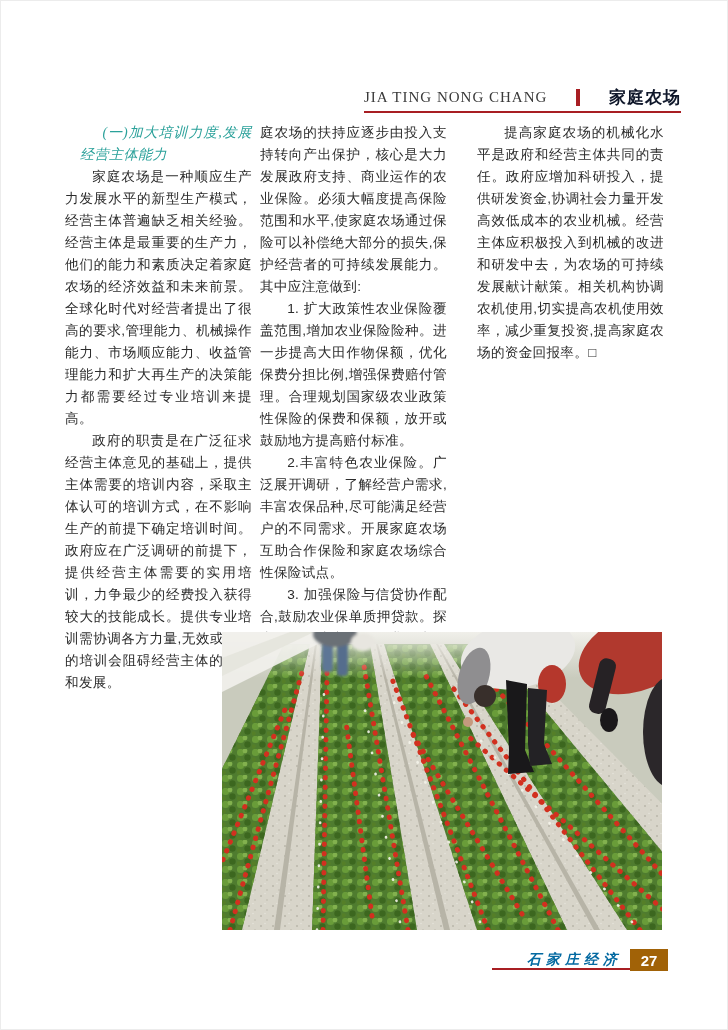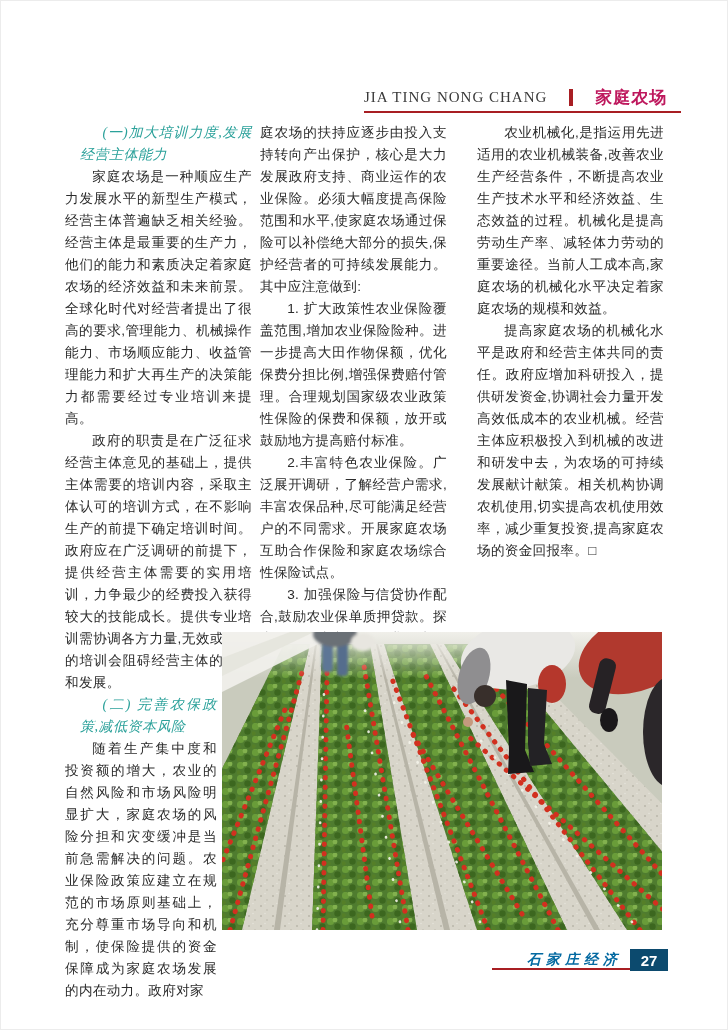--- a/index.html
+++ b/index.html
@@ -3,24 +3,24 @@
 <meta charset="utf-8">
 <style>
   html,body{margin:0;padding:0;}
   body{
     width:728px;height:1030px;position:relative;background:#ffffff;
     font-family:"Liberation Sans", sans-serif;color:#2b2b2b;overflow:hidden;
     box-shadow:inset 0 0 0 1px #ececec;
   }
   
   .header{position:absolute;top:86px;left:364px;width:317px;}
-  .header-row{display:flex;align-items:center;justify-content:flex-start;gap:22px;height:22px;}
+  .header-row{display:flex;align-items:center;justify-content:space-between;gap:22px;height:22px;}
   .pinyin{font-family:"Liberation Serif", serif;font-size:15px;color:#3a3a3a;letter-spacing:1px;white-space:nowrap;}
   .red-bar{width:4px;height:17px;background:#a81e23;}
-  .section-title{font-size:17px;font-weight:bold;color:#be185d;letter-spacing:1px;white-space:nowrap;}
+  .section-title{font-size:17px;font-weight:bold;color:#0f172a;letter-spacing:1px;white-space:nowrap;}
   .header-rule{margin-top:3px;height:2px;background:#a81e23;}
   
   .col{position:absolute;top:122px;font-size:13.6px;line-height:22px;text-align:justify;letter-spacing:0.3px;}
   .col p{margin:0;text-indent:2em;}
   .col p.cont{text-indent:0;}
   .col .heading{
     color:#2ba19a;font-family:"Liberation Serif", serif;font-style:italic;
     font-size:14px;font-weight:500;text-indent:1.6em;letter-spacing:0.5px;margin-left:15px;
   }
   #col1{left:65px;width:187px;}
@@ -31,55 +31,50 @@
   .photo{position:absolute;left:222px;top:632px;width:440px;height:298px;overflow:hidden;}
   .photo svg{display:block;}
   
   .footer{position:absolute;left:492px;top:948px;width:176px;height:28px;}
   .footer-rule{position:absolute;left:0;top:20px;width:140px;height:2px;background:#a81e23;}
   .journal-name{
     position:absolute;right:46px;top:3px;color:#0369a1;font-style:italic;font-weight:bold;
     font-size:14px;letter-spacing:5px;white-space:nowrap;font-family:"Liberation Serif", serif;
   }
   .page-badge{
-    position:absolute;right:0;top:1px;width:38px;height:22px;background:#0c4a6e;color:#ffffff;
+    position:absolute;right:0;top:1px;width:38px;height:22px;background:#a16207;color:#ffffff;
     font-size:15px;font-weight:bold;display:flex;align-items:center;justify-content:center;
   }
 </style>
 </head>
 <body>
 
 <div class="header">
   <div class="header-row">
     <span class="pinyin">JIA TING NONG CHANG</span>
     <span class="red-bar"></span>
     <span class="section-title">家庭农场</span>
   </div>
   <div class="header-rule"></div>
 </div>
 
 <div class="col" id="col1">
   <p class="heading">(一)加大培训力度,发展经营主体能力</p>
   <p>家庭农场是一种顺应生产力发展水平的新型生产模式，经营主体普遍缺乏相关经验。经营主体是最重要的生产力，他们的能力和素质决定着家庭农场的经济效益和未来前景。全球化时代对经营者提出了很高的要求,管理能力、机械操作能力、市场顺应能力、收益管理能力和扩大再生产的决策能力都需要经过专业培训来提高。</p>
   <p>政府的职责是在广泛征求经营主体意见的基础上，提供主体需要的培训内容，采取主体认可的培训方式，在不影响生产的前提下确定培训时间。政府应在广泛调研的前提下，提供经营主体需要的实用培训，力争最少的经费投入获得较大的技能成长。提供专业培训需协调各方力量,无效或低效的培训会阻碍经营主体的成长和发展。</p>
-  <div class="narrow">
-    <p class="heading">(二) 完善农保政策,减低资本风险</p>
-    <p>随着生产集中度和投资额的增大，农业的自然风险和市场风险明显扩大，家庭农场的风险分担和灾变缓冲是当前急需解决的问题。农业保险政策应建立在规范的市场原则基础上，充分尊重市场导向和机制，使保险提供的资金保障成为家庭农场发展的内在动力。政府对家</p>
-  </div>
 </div>
 
 <div class="col" id="col2">
   <p class="cont">庭农场的扶持应逐步由投入支持转向产出保护，核心是大力发展政府支持、商业运作的农业保险。必须大幅度提高保险范围和水平,使家庭农场通过保险可以补偿绝大部分的损失,保护经营者的可持续发展能力。其中应注意做到:</p>
   <p>1. 扩大政策性农业保险覆盖范围,增加农业保险险种。进一步提高大田作物保额，优化保费分担比例,增强保费赔付管理。合理规划国家级农业政策性保险的保费和保额，放开或鼓励地方提高赔付标准。</p>
   <p>2.丰富特色农业保险。广泛展开调研，了解经营户需求,丰富农保品种,尽可能满足经营户的不同需求。开展家庭农场互助合作保险和家庭农场综合性保险试点。</p>
   <p>3. 加强保险与信贷协作配合,鼓励农业保单质押贷款。探索开发政府主导的农业巨灾保险基</p>
 </div>
 
 <div class="col" id="col3">
-  <p>农业机械化,是指运用先进适用的农业机械装备,改善农业生产经营条件，不断提高农业生产技术水平和经济效益、生态效益的过程。机械化是提高劳动生产率、减轻体力劳动的重要途径。当前人工成本高,家庭农场的机械化水平决定着家庭农场的规模和效益。</p>
   <p>提高家庭农场的机械化水平是政府和经营主体共同的责任。政府应增加科研投入，提供研发资金,协调社会力量开发高效低成本的农业机械。经营主体应积极投入到机械的改进和研发中去，为农场的可持续发展献计献策。相关机构协调农机使用,切实提高农机使用效率，减少重复投资,提高家庭农场的资金回报率。□</p>
 </div>
 
 <figure class="photo" style="margin:0">
 <svg width="440" height="298" viewBox="0 0 440 298" xmlns="http://www.w3.org/2000/svg">
   <defs>
     <pattern id="plants" width="15" height="13" patternUnits="userSpaceOnUse">
       <circle cx="3.5" cy="3.5" r="3.6" fill="#699c39"></circle>
       <circle cx="10.5" cy="8.5" r="3.2" fill="#3c671f"></circle>
       <circle cx="8" cy="2" r="2.4" fill="#82b14e"></circle>

